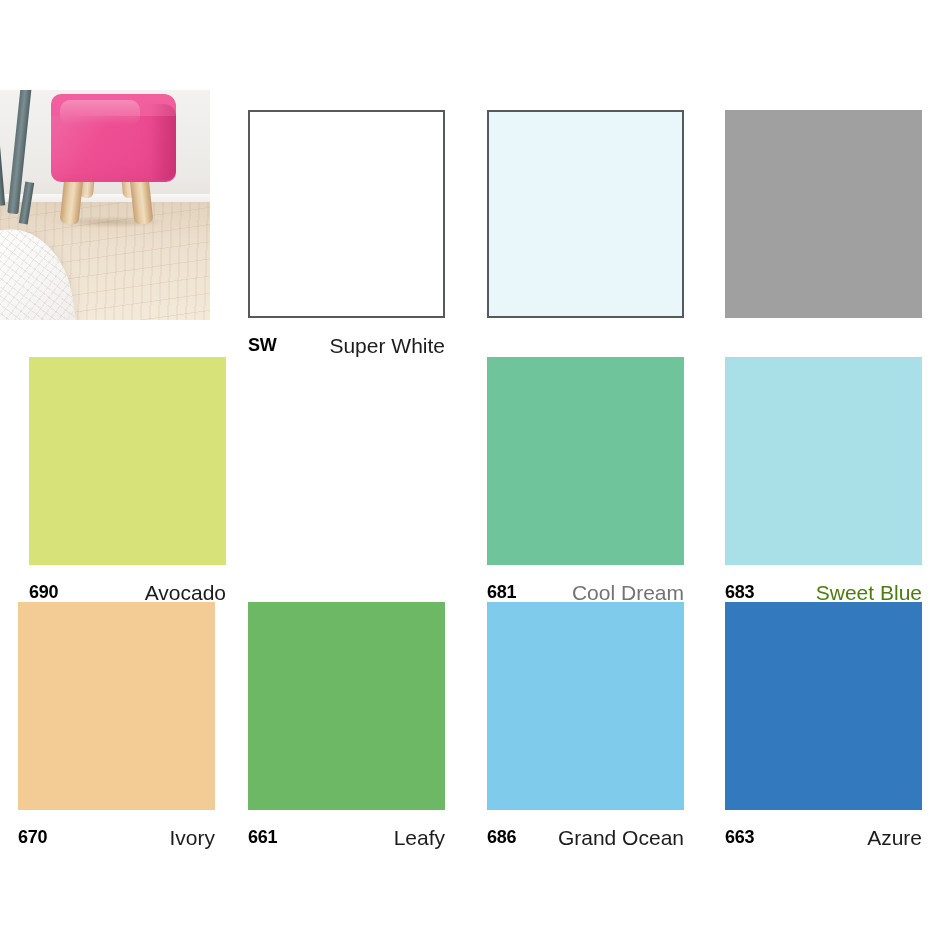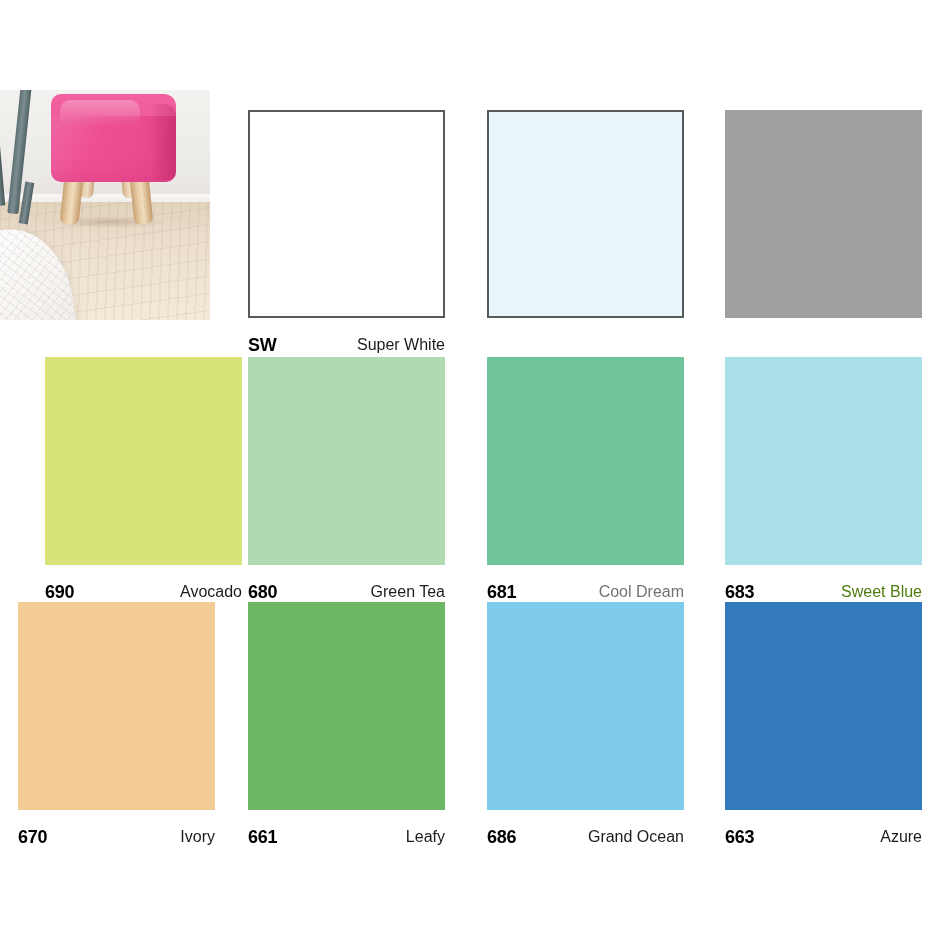--- a/index.html
+++ b/index.html
@@ -49,21 +49,21 @@
   }
   .code {
     font-size: 18px;
     font-weight: bold;
     color: #000000;
     letter-spacing: -0.2px;
     line-height: 1;
     white-space: nowrap;
   }
   .name {
-    font-size: 16px;
+    font-size: 21px;
     font-weight: normal;
     color: #1c1c1c;
     line-height: 1;
     white-space: nowrap;
   }
 
   
   .photo {
     width: 210px;
     height: 230px;
@@ -243,35 +243,28 @@
   </div>
 
   <div class="cell" style="left:487px; top:110px;">
     <div class="swatch bordered" style="background-color: rgb(234, 247, 250); border-color: rgb(88, 89, 91);"></div>
   </div>
 
   <div class="cell" style="left:725px; top:110px;">
     <div class="swatch" style="background-color: rgb(160, 160, 160);"></div>
   </div>
 
-  <div class="cell" style="left:21px; top:357px;padding-left:24px;">
+  <div class="cell" style="left:5px; top:357px;padding-left:24px;">
     <div class="swatch" style="background-color: rgb(215, 226, 120);"></div>
     <div class="label-row">
       <span class="code" style="color: rgb(0, 0, 0);">690</span>
       <span class="name" style="color: rgb(28, 28, 28);">Avocado</span>
     </div>
   </div>
 
-  <div class="cell" style="left:248px; top:357px;">
-    <div class="swatch" style="background-color: rgb(174, 220, 176);"></div>
-    <div class="label-row">
-      <span class="code" style="color: rgb(0, 0, 0);">680</span>
-      <span class="name" style="color: rgb(28, 28, 28);">Green Tea</span>
-    </div>
-  </div>
 
   <div class="cell" style="left:487px; top:357px;">
     <div class="swatch" style="background-color: rgb(111, 196, 156);"></div>
     <div class="label-row">
       <span class="code" style="color: rgb(0, 0, 0);">681</span>
       <span class="name" style="color: #737373;">Cool Dream</span>
     </div>
   </div>
 
   <div class="cell" style="left:725px; top:357px;">

